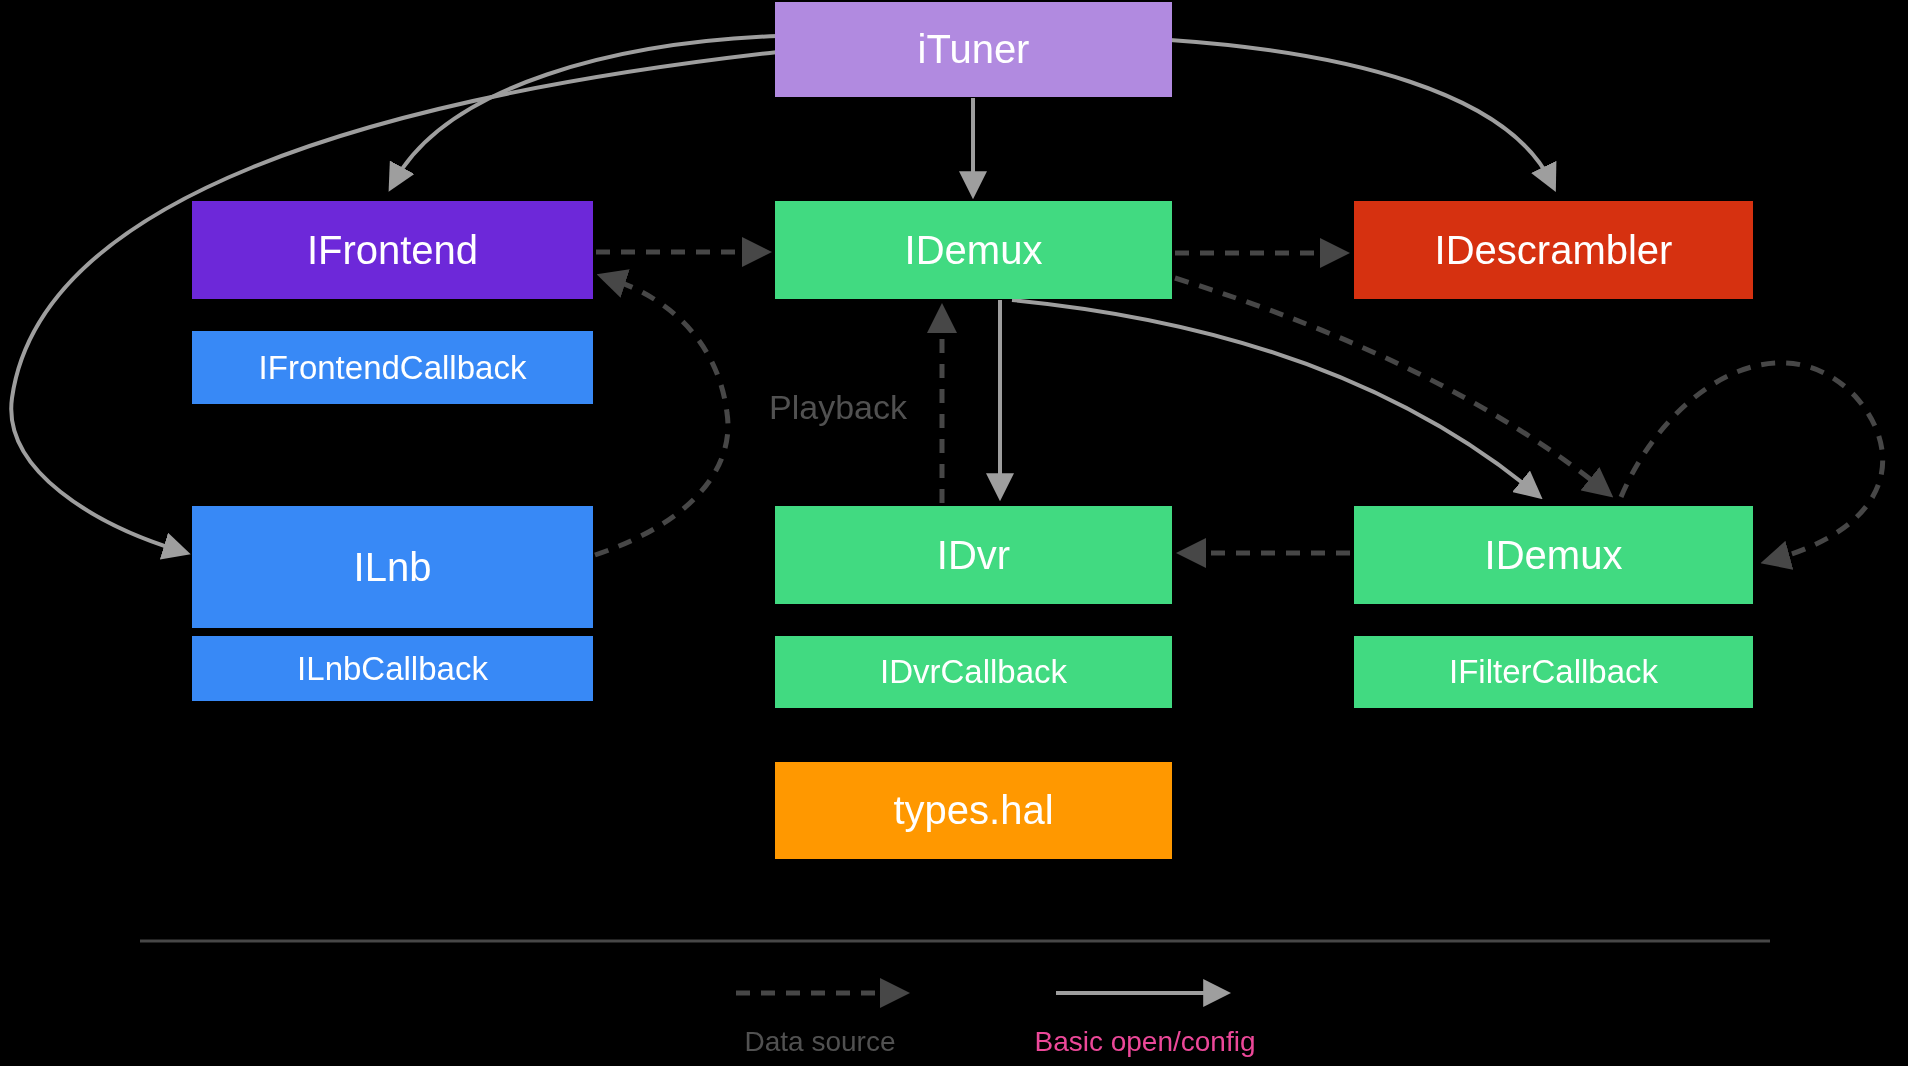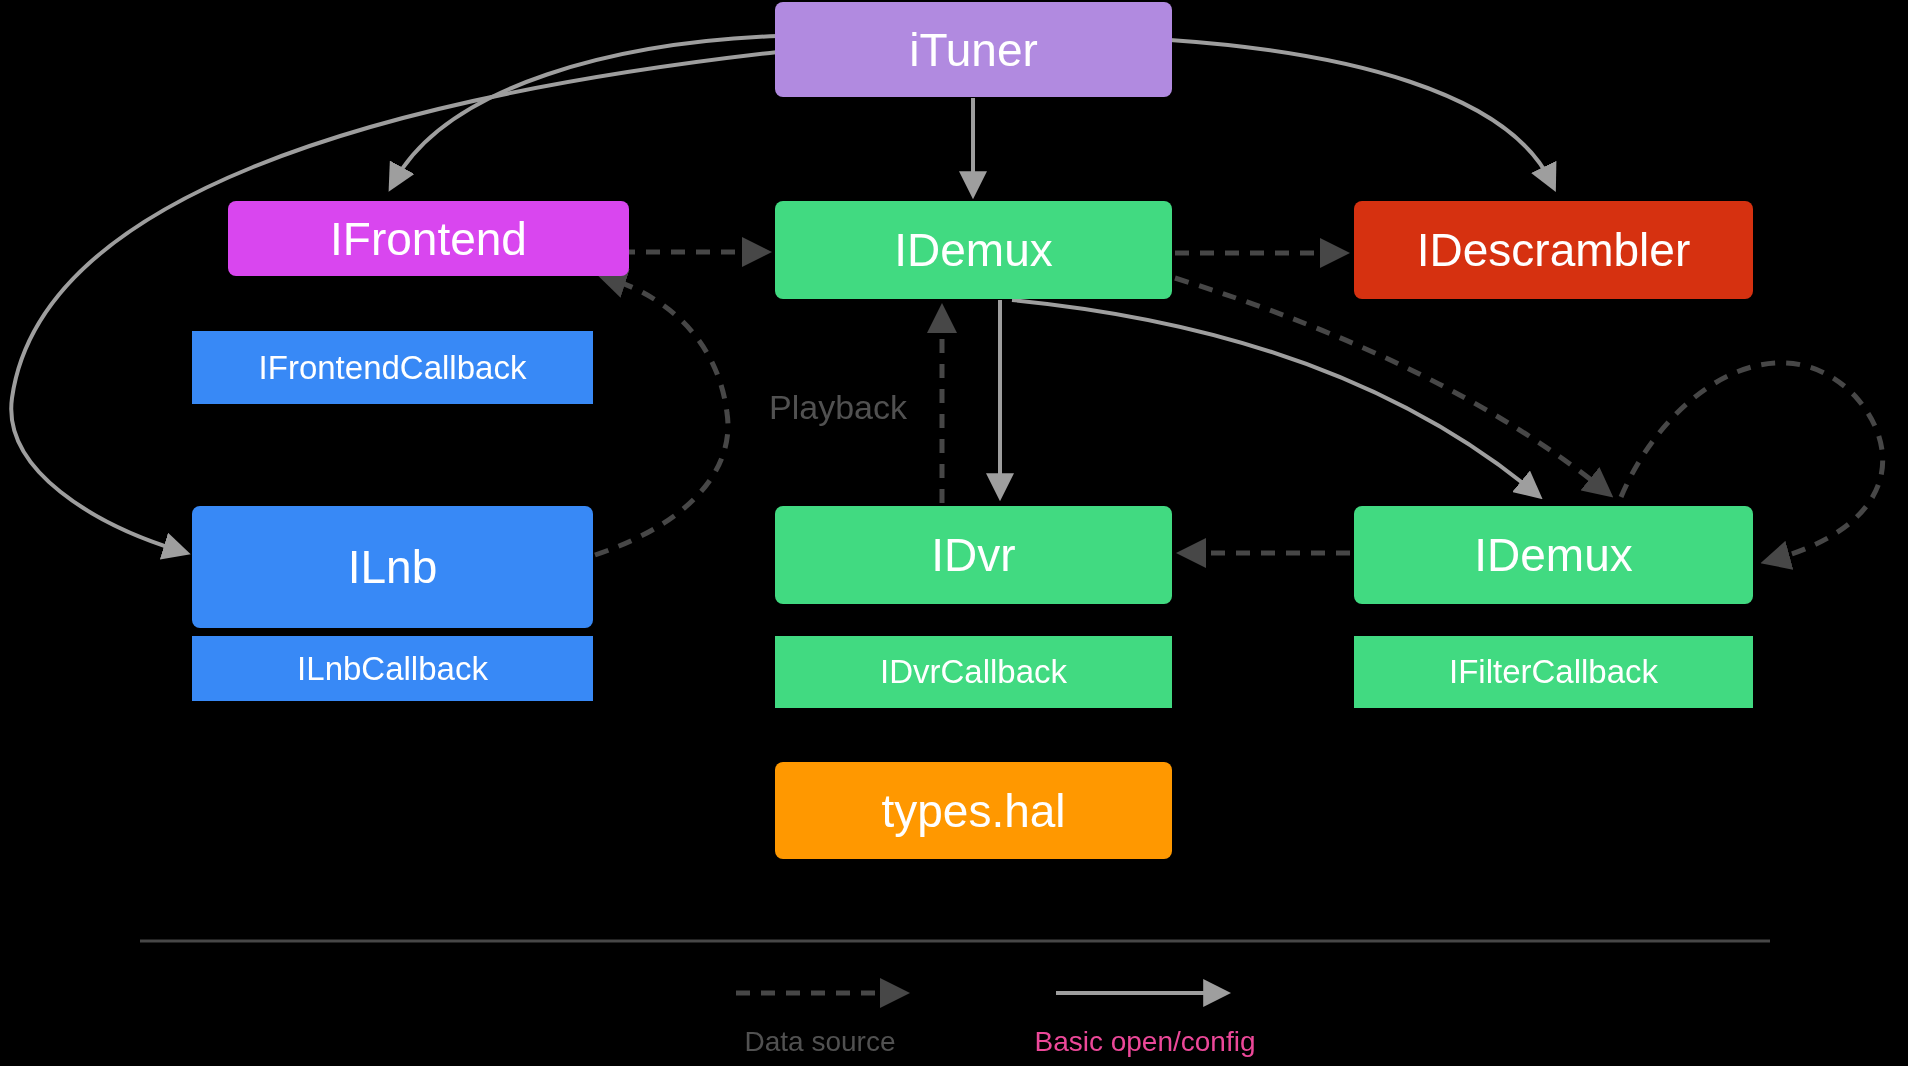--- a/index.html
+++ b/index.html
@@ -9,21 +9,21 @@
     overflow:hidden;
     font-family:"Liberation Sans","DejaVu Sans",sans-serif;
   }
   .edges{position:absolute;left:0;top:0;width:1908px;height:1066px;}
   .node{
     position:absolute;
     display:flex;align-items:center;justify-content:center;
     color:#fff;
     white-space:nowrap;
   }
-  .node.main{font-size:46px;border-radius:8px;}
+  .node.main{font-size:40px;}
   .node.cb{font-size:33px;}
   .lbl{
     position:absolute;
     text-align:center;
     white-space:nowrap;
   }
   .lbl.playback{font-size:34px;}
   .lbl.legend{font-size:28px;}
 </style>
 </head>
@@ -58,21 +58,21 @@
 
     <path d="M 140,941 L 1770,941" fill="none" stroke-width="3" stroke="#474747"></path>
     <path d="M 736,993 L 898,993" fill="none" stroke-width="5" stroke-dasharray="14 11" marker-end="url(#ah-dash)" stroke="#474747"></path>
     <path d="M 1056,993 L 1220,993" fill="none" stroke-width="4" marker-end="url(#ah-solid)" stroke="#9e9e9e"></path>
   </svg>
 
   <div class="node main" style="left: 775px; top: 2px; width: 397px; height: 95px; background: rgb(177, 138, 224); color: rgb(255, 255, 255);">
     <span>iTuner</span>
   </div>
 
-  <div class="node main" style="left: 192px; top: 201px; width: 401px; height: 75px; background: #d946ef; color: rgb(255, 255, 255); margin-left: 36px;">
+  <div class="node main" style="left: 192px; top: 201px; width: 401px; height: 98px; background: #6d28d9; color: rgb(255, 255, 255);">
     <span>IFrontend</span>
   </div>
   <div class="node cb" style="left: 192px; top: 331px; width: 401px; height: 73px; background: rgb(56, 137, 246); color: rgb(255, 255, 255);">
     <span>IFrontendCallback</span>
   </div>
 
   <div class="node main" style="left: 192px; top: 506px; width: 401px; height: 122px; background: rgb(56, 137, 246); color: rgb(255, 255, 255);">
     <span>ILnb</span>
   </div>
   <div class="node cb" style="left: 192px; top: 636px; width: 401px; height: 65px; background: rgb(56, 137, 246); color: rgb(255, 255, 255);">

